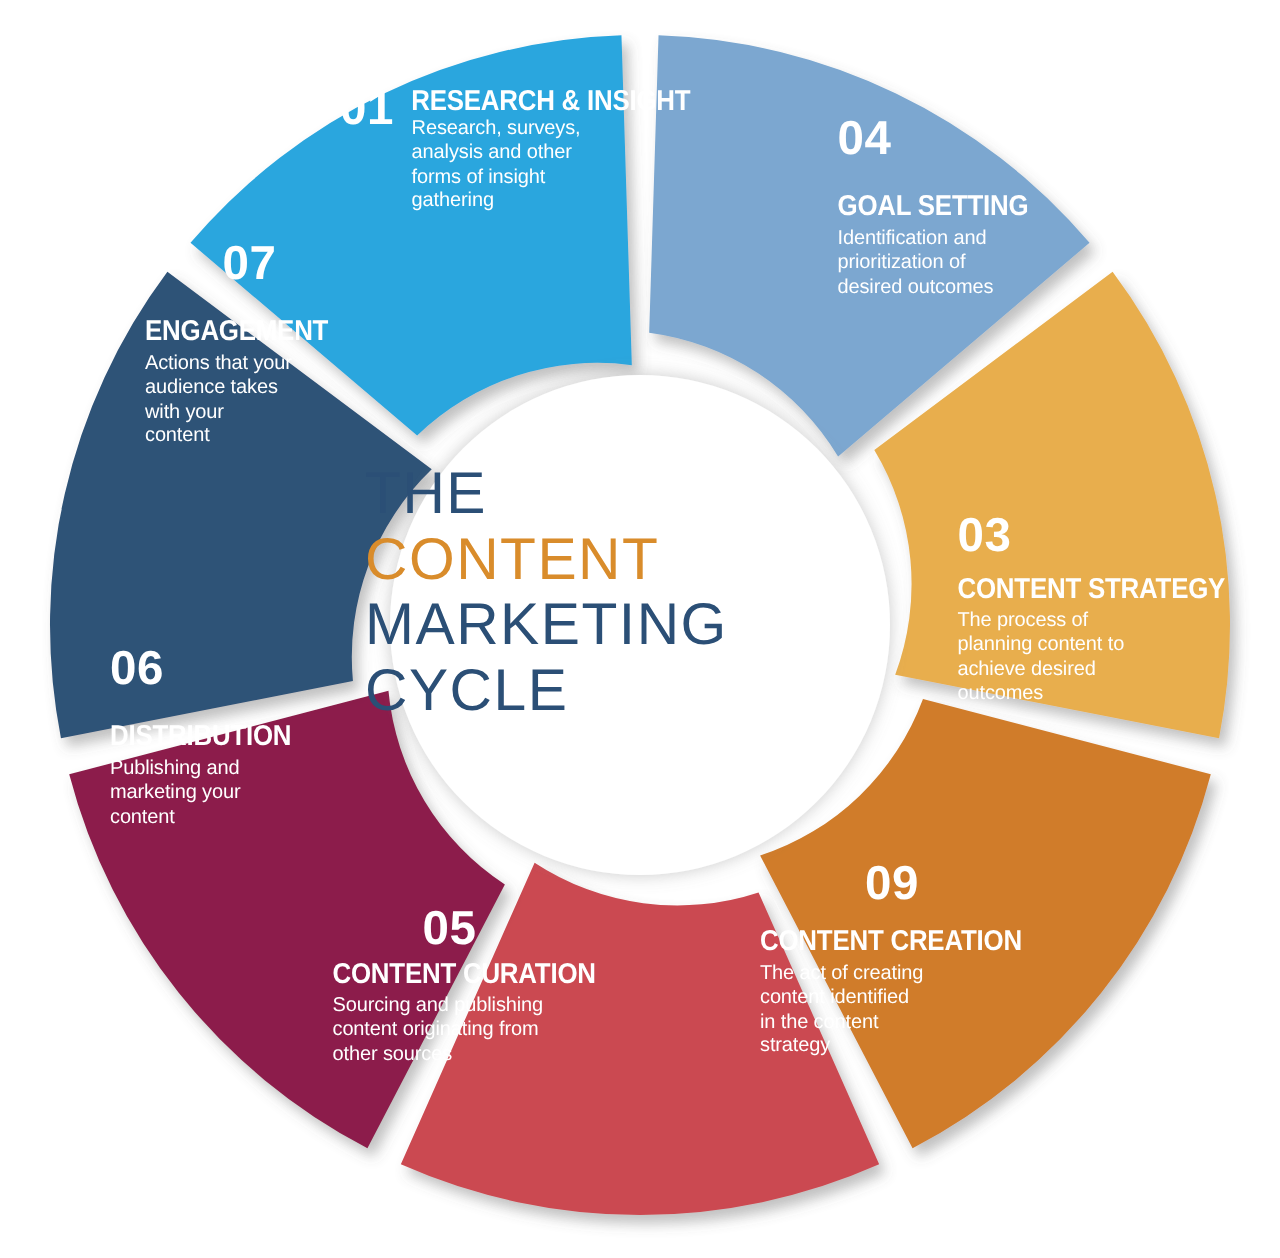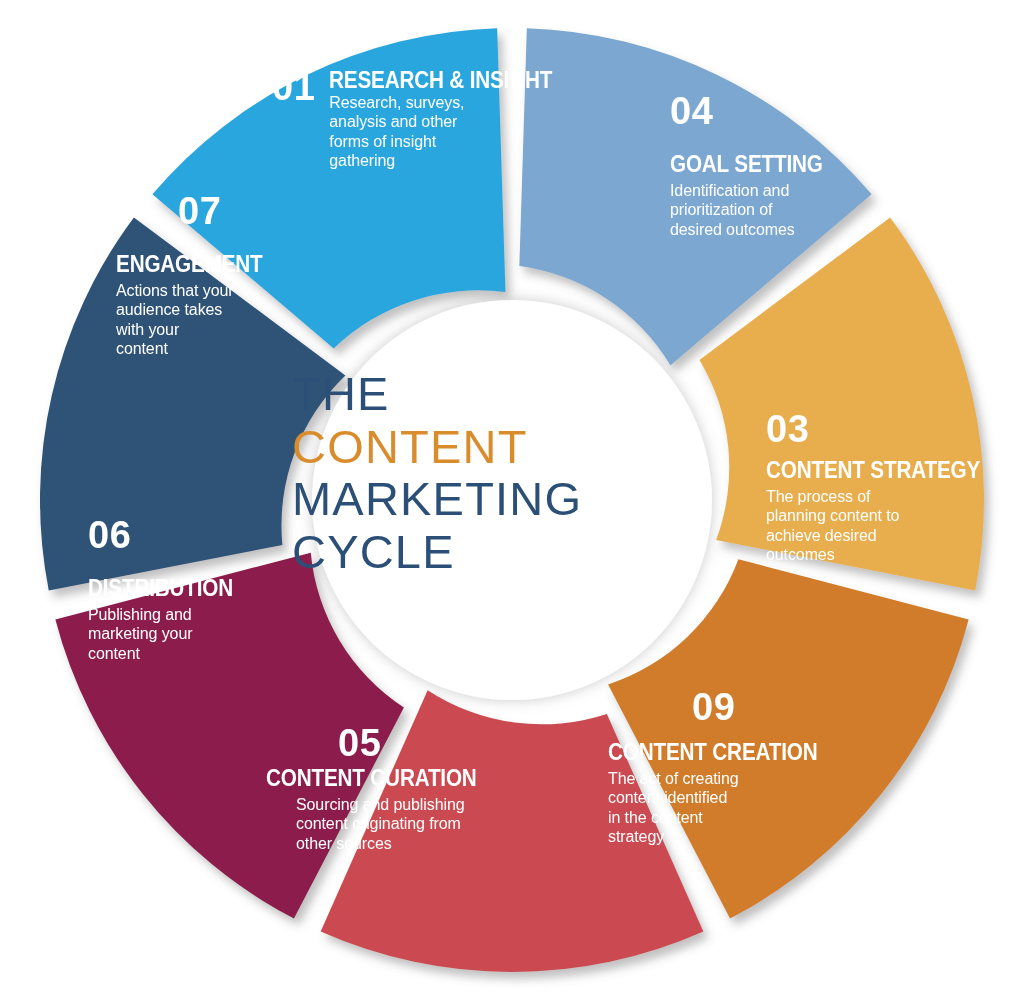--- a/index.html
+++ b/index.html
@@ -138,21 +138,21 @@
     <span class="title">CONTENT CREATION</span>
     <span class="desc" style="white-space:pre-line; margin-top:4px;">The act of creating
 content identified
 in the content
 strategy</span>
   </div>
 
   <div class="seg-label" style="left:266px; top:724px; width:268px;">
     <span class="num" style="margin-bottom:4px; margin-left:72px;">05</span>
     <span class="title">CONTENT CURATION</span>
-    <span class="desc" style="white-space:pre-line; margin-top:4px;margin-left:30px;">Sourcing and publishing
+    <span class="desc" style="white-space:pre-line; margin-top:4px;">Sourcing and publishing
 content originating from
 other sources</span>
   </div>
 
   <div class="seg-label" style="left:88px; top:504px; width:230px;margin-top:12px;">
     <span class="num" style="margin-bottom:22px;">06</span>
     <span class="title">DISTRIBUTION</span>
     <span class="desc" style="white-space:pre-line; margin-top:4px;">Publishing and
 marketing your
 content</span>

